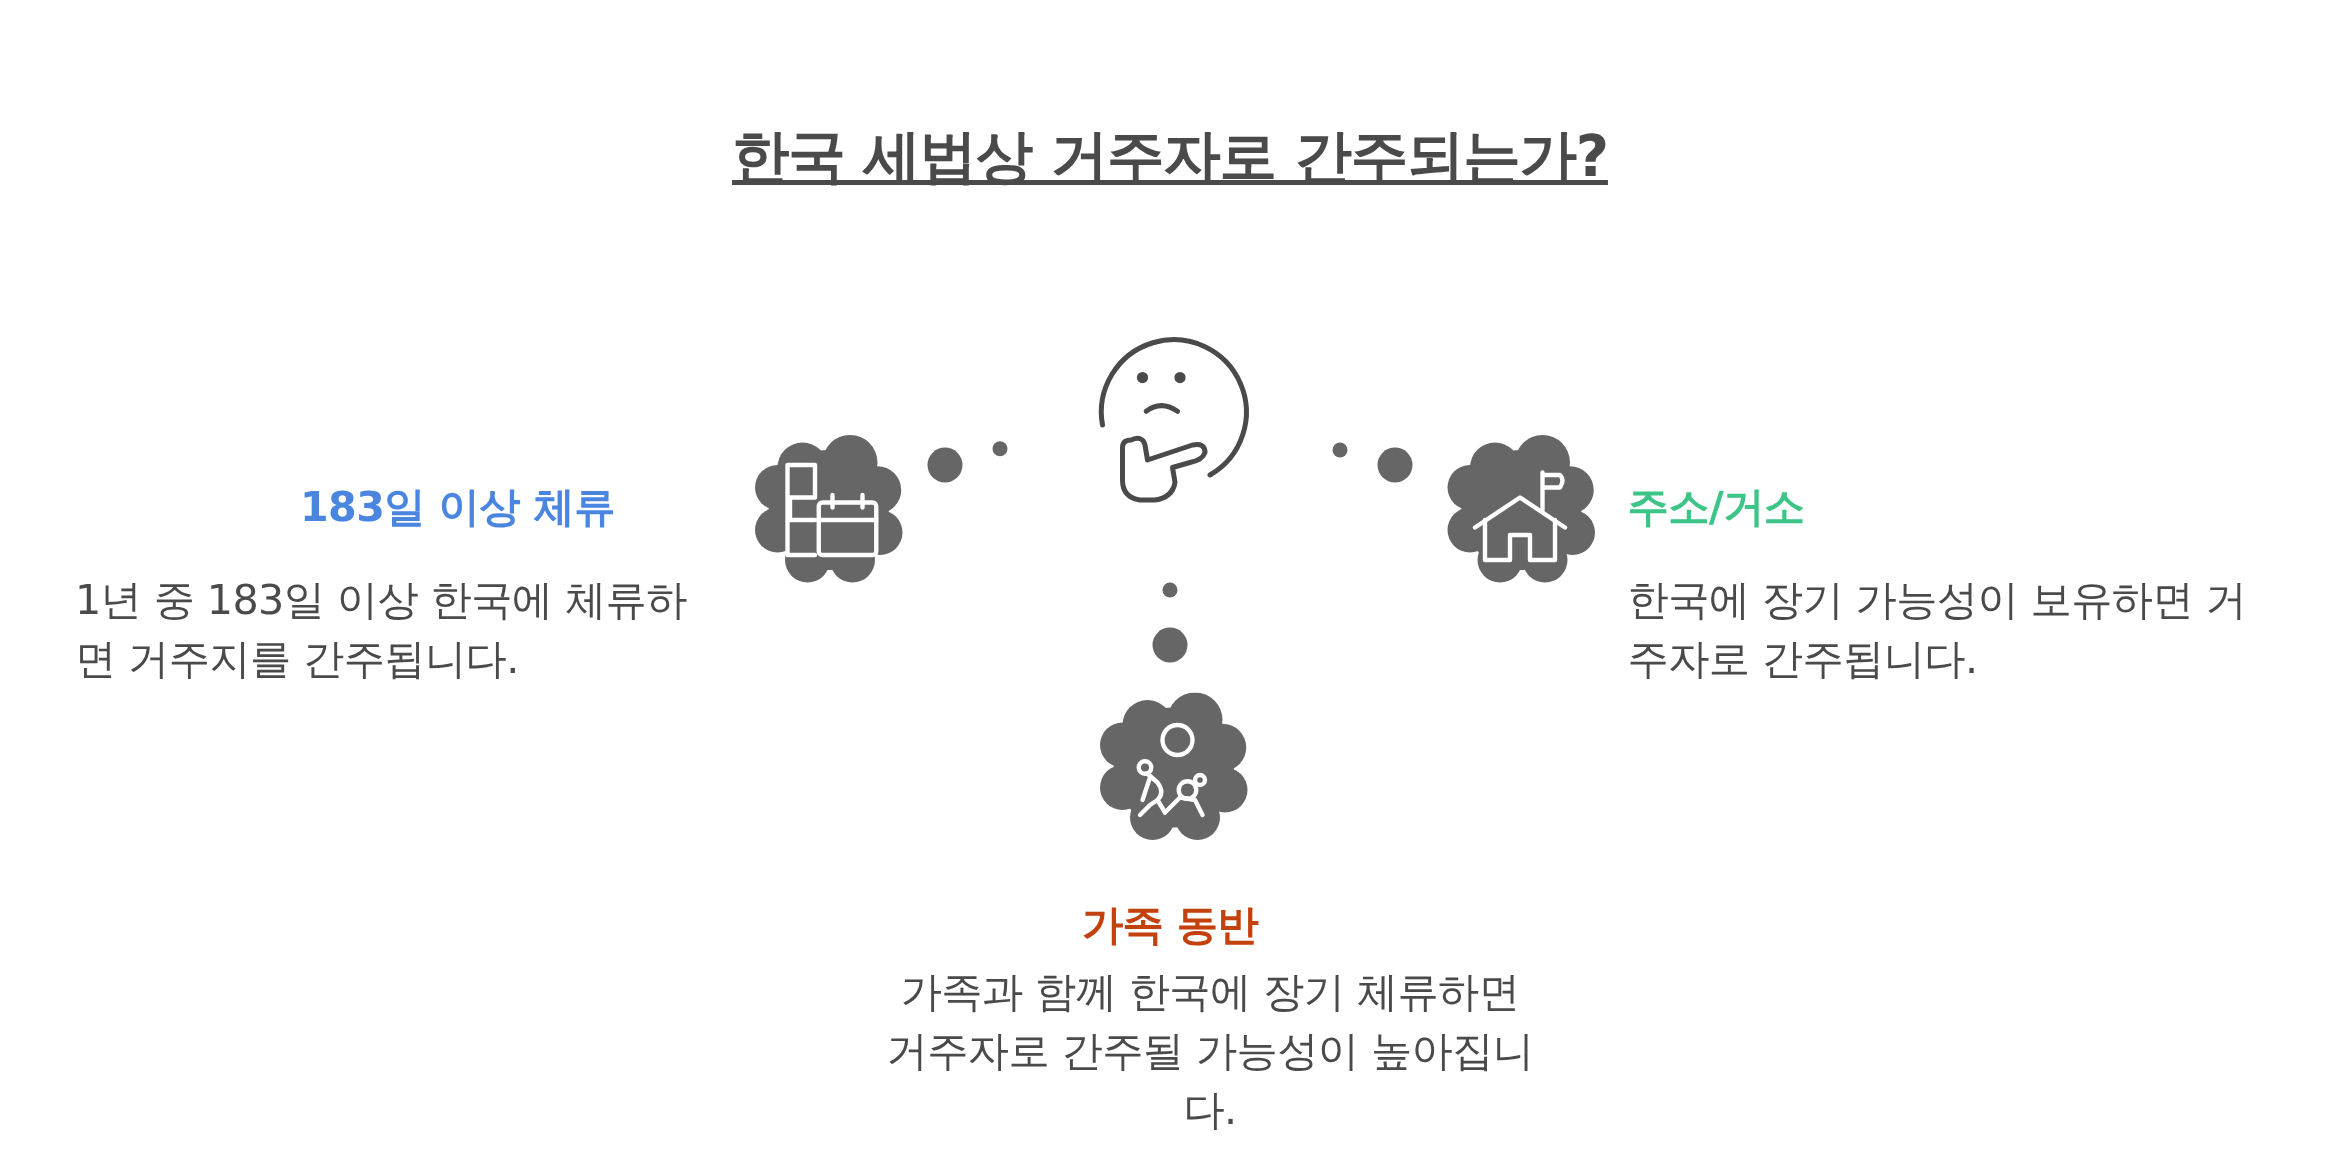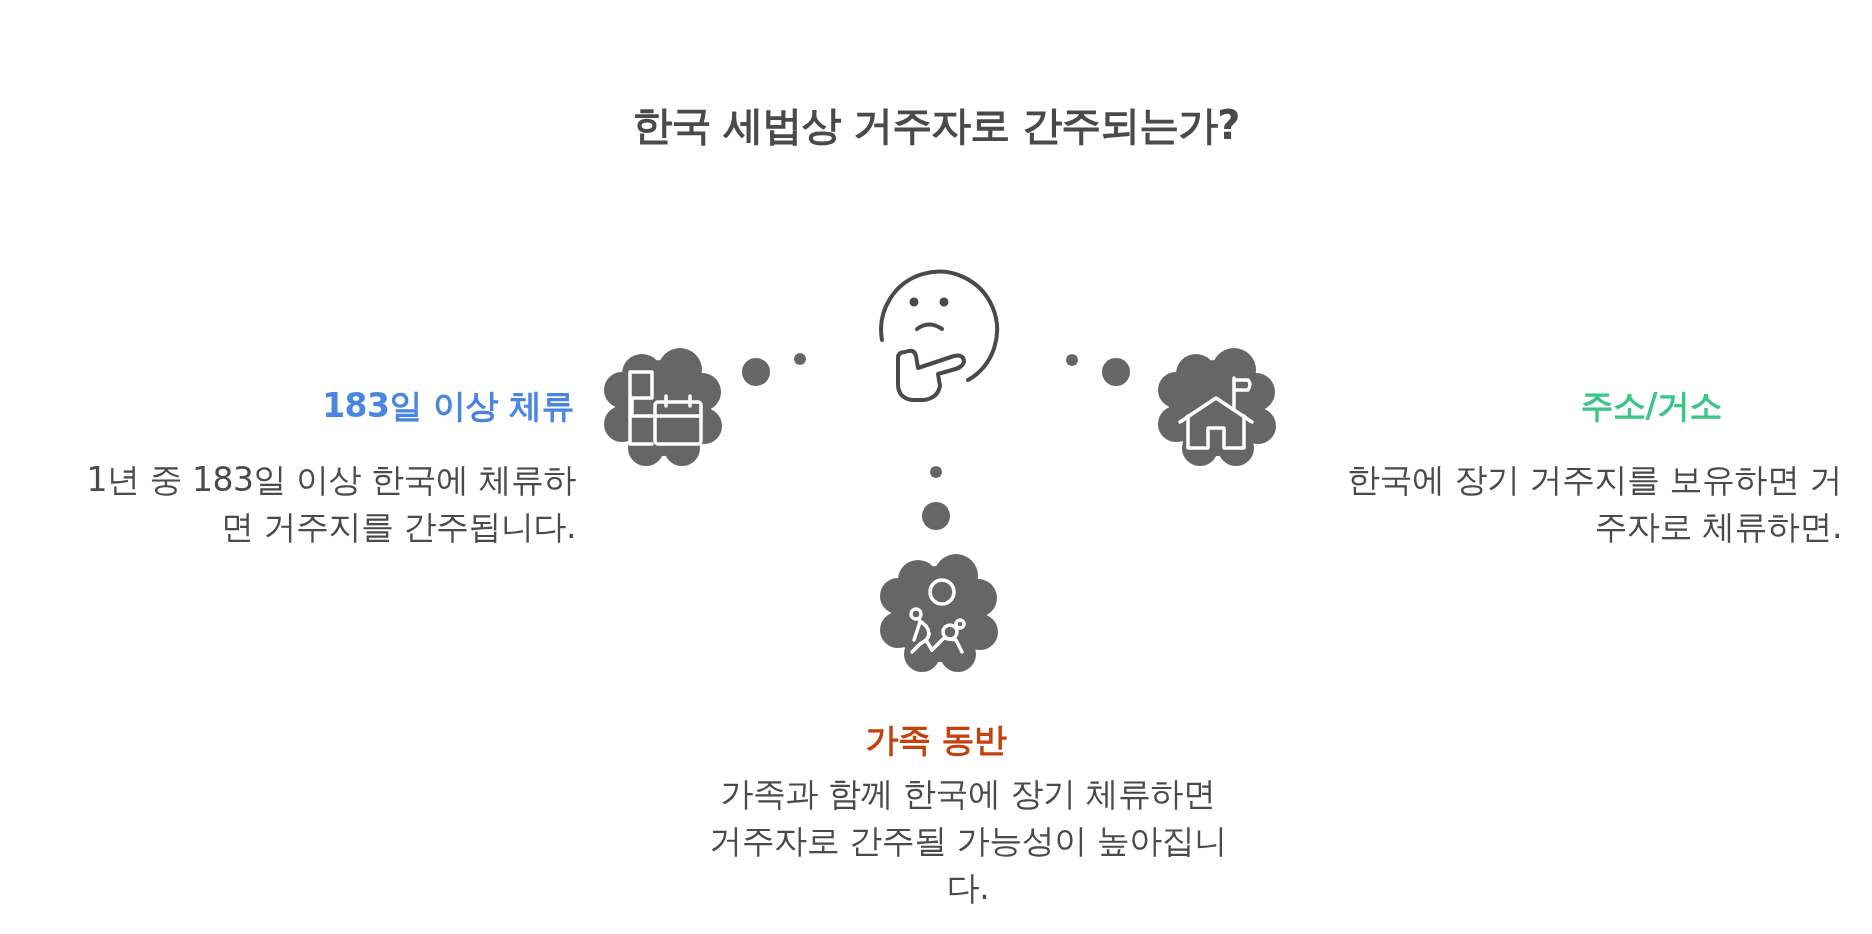--- a/index.html
+++ b/index.html
@@ -1,26 +1,26 @@
 <!DOCTYPE html>
 <html><head>
   <meta charset="utf-8">
   <style>
     html, body { margin: 0; padding: 0; background: #ffffff; }
     body { width: 1872px; height: 934px; position: relative; overflow: hidden;
            font-family: "DejaVu Sans", "Liberation Sans", sans-serif; color: #4a4a4a; }
     .title { position: absolute; left: 560px; width: 752px; top: 96px; text-align: center;
-             font-size: 40px; font-weight: bold; line-height: 58px; color: #4a4a4a; letter-spacing: -1px; }
+             font-size: 46px; font-weight: bold; line-height: 58px; color: #4a4a4a; letter-spacing: -1px; text-decoration: underline; }
     .dot { position: absolute; border-radius: 50%; background: #666666; }
     .bubble { position: absolute; }
     .heading { position: absolute; font-size: 33px; font-weight: bold; line-height: 40px; letter-spacing: -0.5px; }
     .desc { position: absolute; font-size: 33px; line-height: 47px; color: #4a4a4a; letter-spacing: -0.5px; }
-    .left { text-align: right; }
+    .left { text-align: left; }
     .center { text-align: center; }
-    .right { text-align: right; margin-left: 20px; }
+    .right { text-align: left; }
   </style>
 </head>
 <body>
 
 <div class="title">한국 세법상 거주자로 간주되는가?</div>
 
 <svg style="position:absolute; left:872px; top:266px;" width="136" height="140" viewBox="0 0 136 140">
   <g fill="none" stroke="#4a4a4a" stroke-width="4" stroke-linecap="round" stroke-linejoin="round">
     <path d="M10 74 A58 58 0 1 1 96 114"></path>
     <circle cx="42" cy="36" r="2.5" fill="#4a4a4a"></circle>
@@ -94,16 +94,16 @@
     <circle cx="74" cy="78" r="7"></circle>
     <circle cx="84" cy="70" r="4"></circle>
     <path d="M56 96 L68 84 L80 86 L86 98"></path>
   </g>
 </svg>
 
 <div class="heading left" style="left:240px; width:334px; top:386px; color:#4A86E0;">183일 이상 체류</div>
 <div class="desc left" style="left:60px; width:516px; top:456px;">1년 중 183일 이상 한국에 체류하면 거주지를 간주됩니다.</div>
 
 <div class="heading right" style="left:1302px; width:400px; top:386px; color:#3CC587;">주소/거소</div>
-<div class="desc right" style="left:1302px; width:520px; top:456px;">한국에 장기 거주지를 보유하면 거주자로 체류하면.</div>
+<div class="desc right" style="left:1302px; width:520px; top:456px;">한국에 장기 가능성이 보유하면 거주자로 간주됩니다.</div>
 
 <div class="heading center" style="left:736px; width:400px; top:720px; color:#c2410c;">가족 동반</div>
 <div class="desc center" style="left:704px; width:528px; top:770px;">가족과 함께 한국에 장기 체류하면 거주자로 간주될 가능성이 높아집니다.</div>
 
 </body></html>

